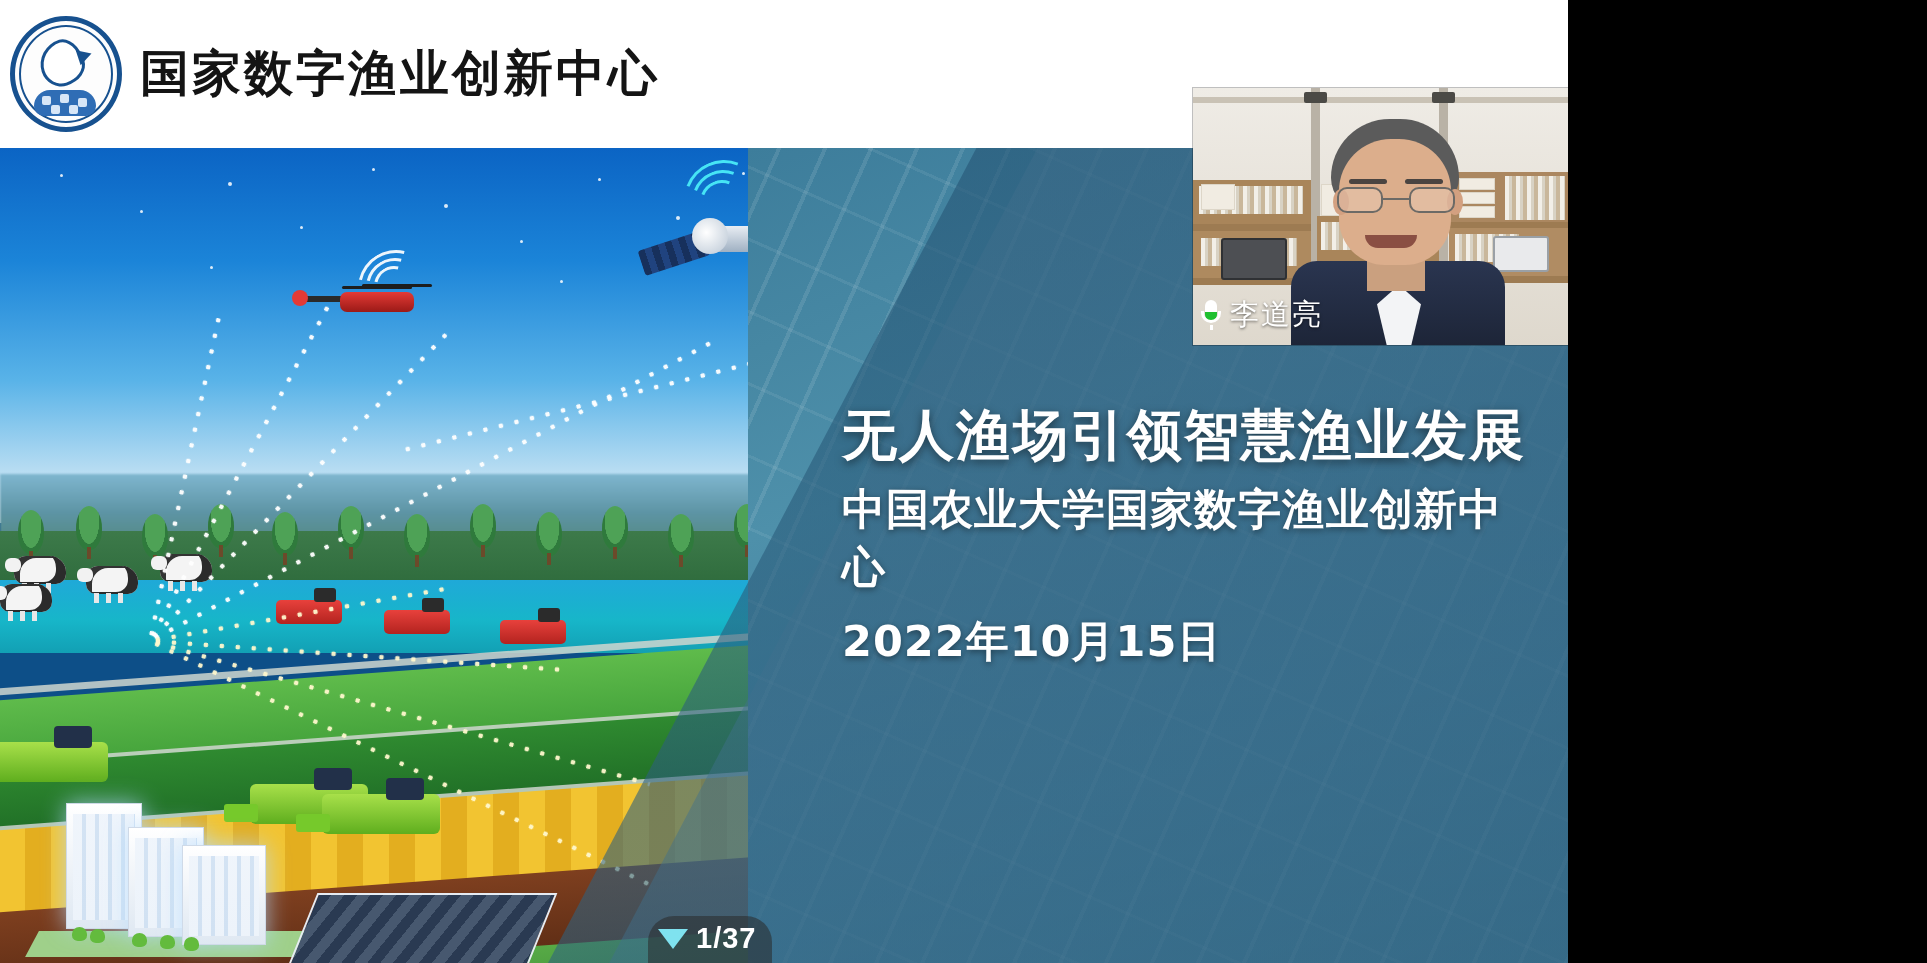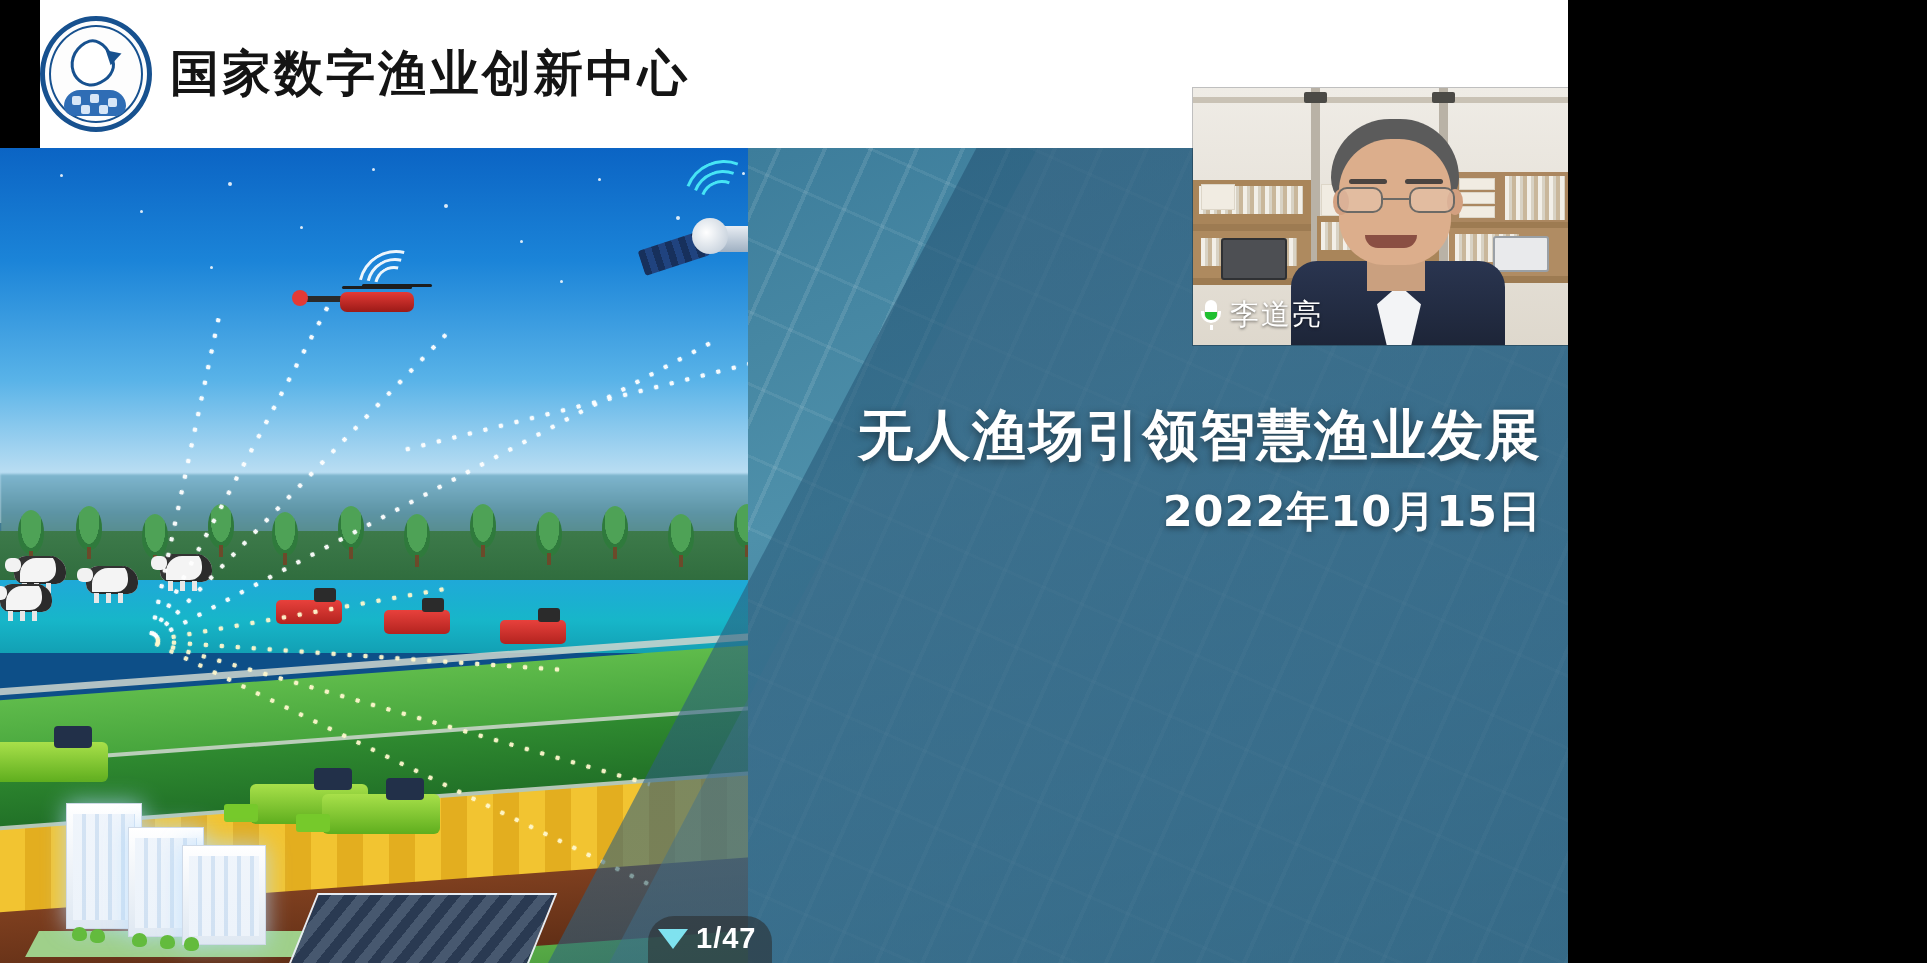--- a/index.html
+++ b/index.html
@@ -13,21 +13,21 @@
   #root { position:relative; width:1927px; height:963px; background:#000; }
 
   
   .slide-stage {
     position:absolute; left:0; top:0; width:1568px; height:963px;
     background:#000; overflow:hidden;
   }
   
   .slide-header {
     position:absolute; left:0; top:0; width:1568px; height:148px;
-    background:#ffffff; display:flex; align-items:center; margin-left:40px;
+    background:#ffffff; display:flex; align-items:center; padding-left:10px;
   }
   .logo-mark {
     position:relative; width:112px; height:116px; flex:0 0 auto; margin-right:18px;
   }
   .logo-mark .ring-outer{
     position:absolute; inset:0; border-radius:50%;
     border:5px solid #17518f; background:#fdfdfd;
   }
   .logo-mark .ring-inner{
     position:absolute; inset:9px; border-radius:50%;
@@ -187,21 +187,21 @@
     clip-path:polygon(42% 0, 100% 0, 100% 100%, 0 100%);
   }
   .diag-overlay.light{
     background:linear-gradient(180deg, rgba(108,150,176,.42), rgba(86,132,160,.46));
     clip-path:polygon(48% 0, 100% 0, 100% 100%, 6% 100%);
   }
 
   
   .slide-text{
     position:absolute; right:26px; top:256px; width:700px;
-    text-align:right; color:#ffffff;
+    text-align:left; color:#ffffff;
     font-family:"DejaVu Sans","Liberation Sans",sans-serif;
     text-shadow:0 2px 6px rgba(0,0,0,.45);
   }
   .slide-title{
     font-size:55px; font-weight:bold; letter-spacing:2px; line-height:1.15;
     text-shadow:0 3px 9px rgba(0,0,0,.5);
   }
   .slide-presenter{
     margin-top:110px; font-size:44px; font-weight:bold; letter-spacing:4px;
   }
@@ -462,26 +462,27 @@
         <div class="bush" style="left:152px;bottom:6px;"></div>
       </div>
       <div class="solar-panel" style="left:300px; bottom:-16px;"></div>
 
       <div class="aerial"></div>
       <div class="diag-overlay light"></div>
       <div class="diag-overlay"></div>
 
       <div class="slide-text">
         <div class="slide-title">无人渔场引领智慧渔业发展</div>
+        <div class="slide-org">中国农业大学国家数字渔业创新中心</div>
         <div class="slide-date">2022年10月15日</div>
       </div>
 
       <div class="slide-counter">
         <div class="caret-down"></div>
-        <span>1/47</span>
+        <span>1/37</span>
       </div>
 
     </div>
   </div>
 
   <div class="blue-pad"></div>
 
   <div class="video-tile">
     <div class="vt-wall"></div>
 

